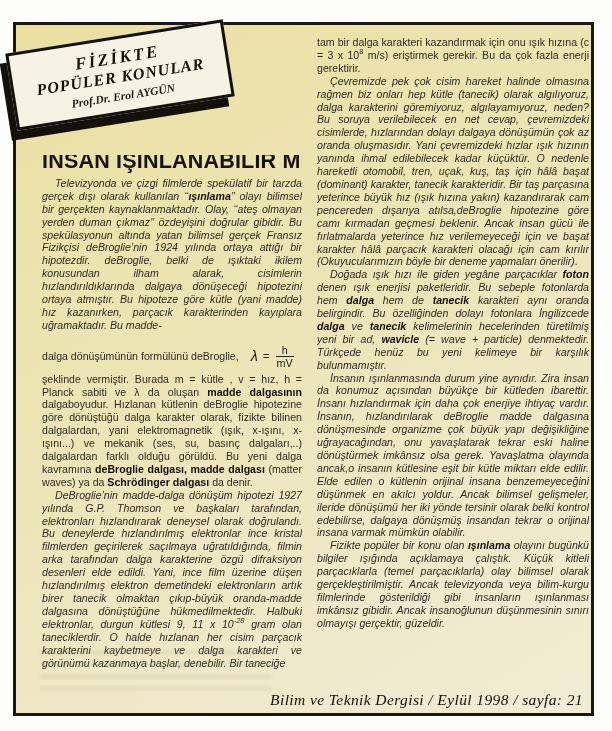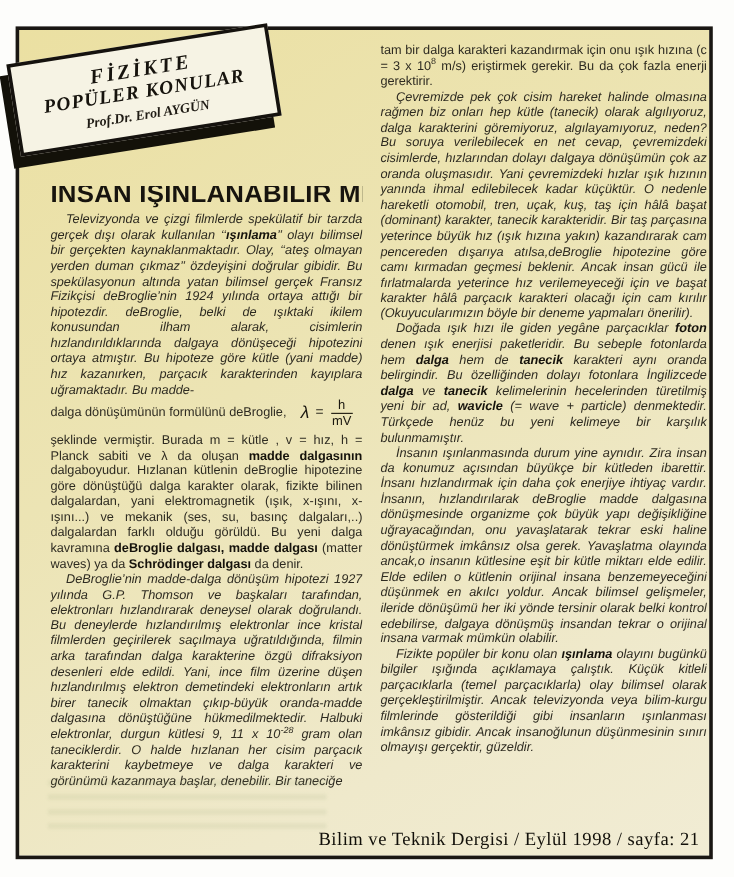--- a/index.html
+++ b/index.html
@@ -33,31 +33,32 @@
   .col{
     position:absolute;color:#2e2b21;font-size:10.6px;line-height:12.9px;
     text-align:justify;overflow:hidden;
   }
   .col-left{left:26px;top:130px;width:260px;height:560px;}
   .col-right{left:301px;top:11px;width:272px;height:684px;}
   .col p{margin:0;}
   .col p.indent{text-indent:13px;font-style:italic;}
   .col b{color:#15120b;}
   .col sup{font-size:7.5px;line-height:0;}
-  .formula-line{display:flex;align-items:center;gap:12px;margin:0 0 3px;}
+  .formula-line{display:flex;align-items:center;gap:12px;margin:12px 0 3px;}
   .formula{display:inline-flex;align-items:center;gap:5px;}
   .formula .sym{font-style:italic;font-size:14.5px;color:#1b1810;}
   .formula .eq{font-size:11.5px;}
   .frac{display:inline-flex;flex-direction:column;align-items:center;line-height:1.15;font-size:10.8px;color:#1b1810;}
   .frac .num{border-bottom:1.4px solid #2a2619;padding:0 6px;}
   .frac .den{padding:0 2px;}
   .footer{
     position:absolute;right:8px;bottom:4px;
     font-family:"Liberation Serif",serif;font-size:15.5px;color:#12100a;
     letter-spacing:0.4px;
+    font-style:italic;
   }
   .bleed{
     position:absolute;left:24px;bottom:22px;width:232px;height:46px;
     background:repeating-linear-gradient(0deg,rgba(125,145,95,0.18) 0 5px,rgba(0,0,0,0) 5px 12px);
     filter:blur(1.2px);opacity:0.55;
   }
 </style>
 </head>
 <body>
 

